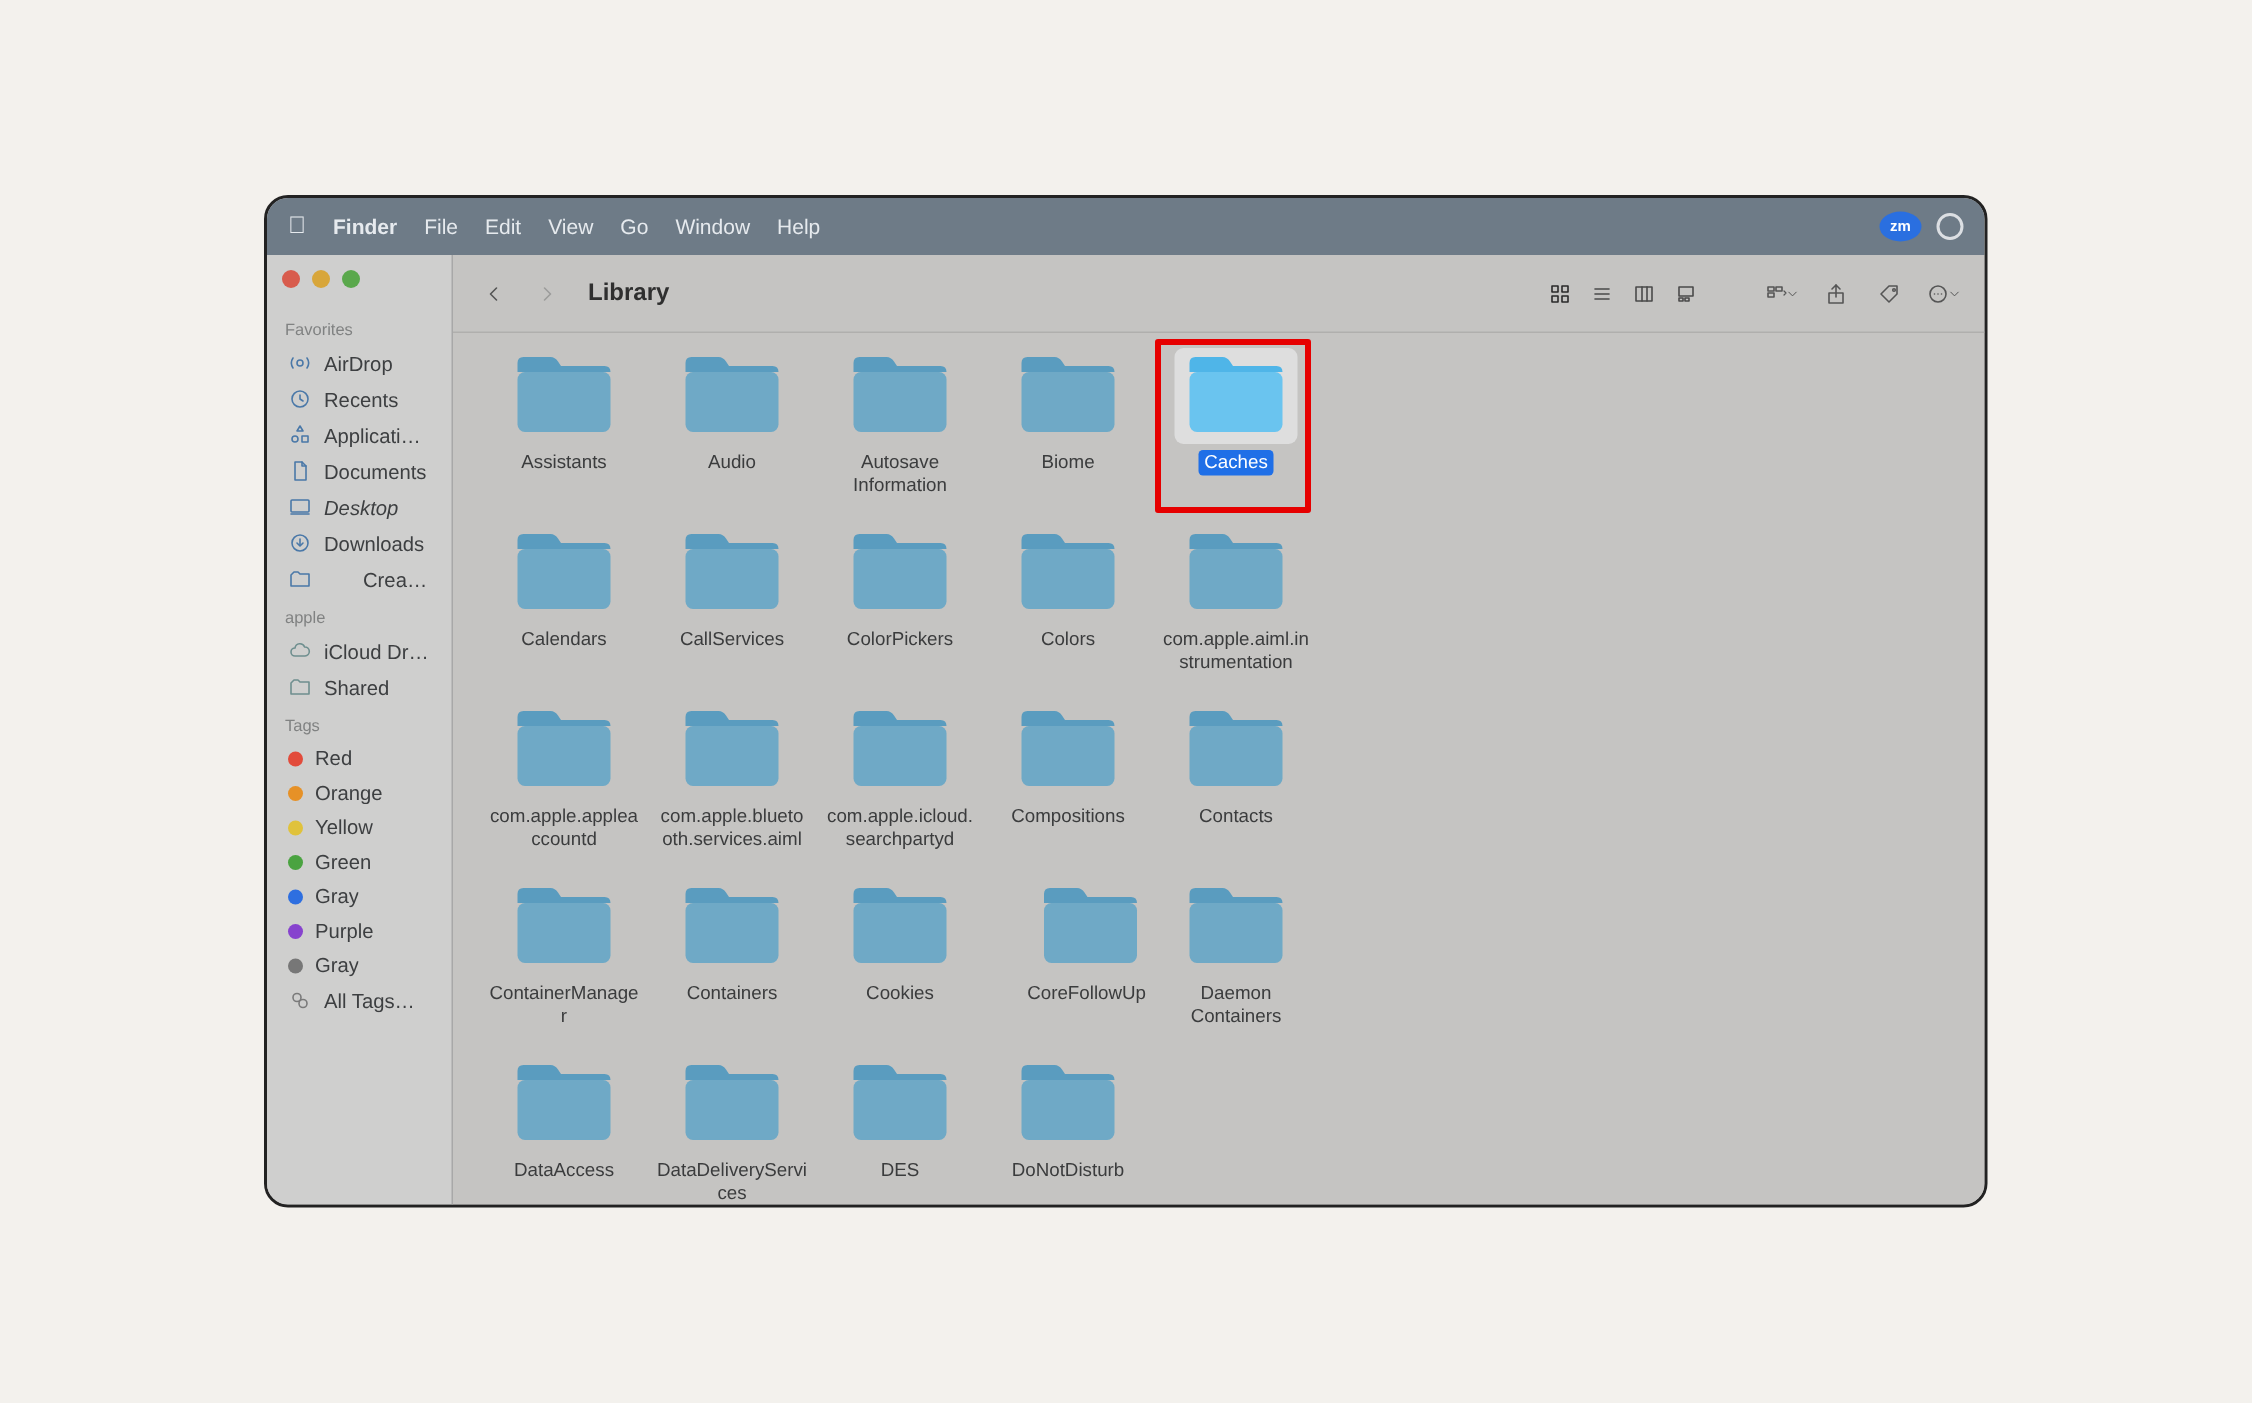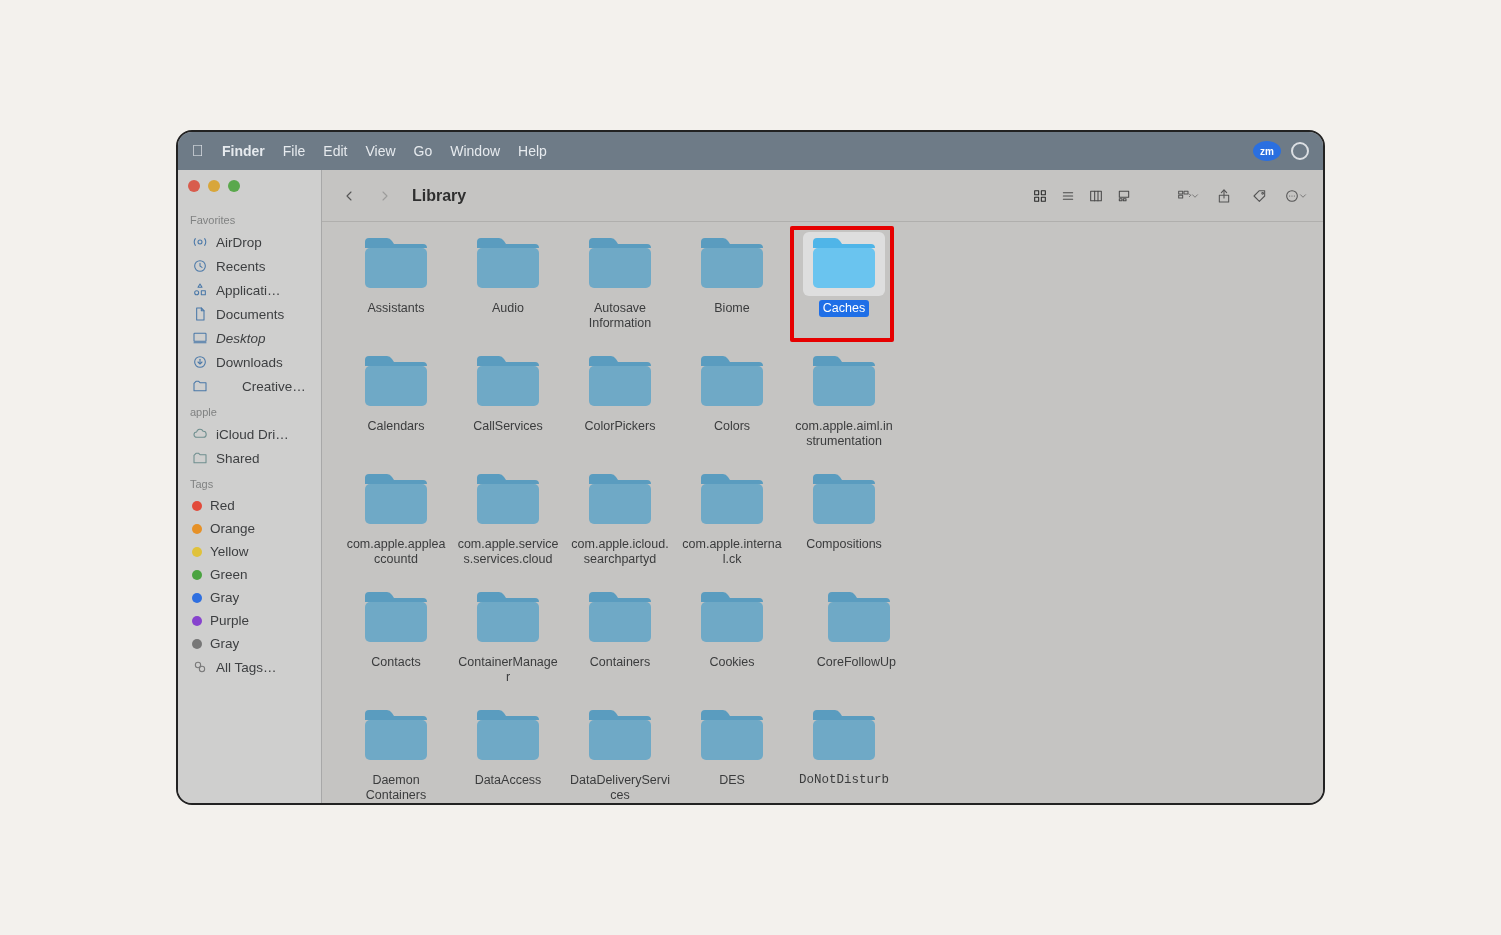--- a/index.html
+++ b/index.html
@@ -35,21 +35,21 @@
   .badge-circle {
     width:28px;height:20px;border-radius:50%;
     background:#2a6fe0;color:#fff;display:flex;align-items:center;justify-content:center;
     font-size:10px;font-weight:600;
   }
   .siri-ring { width:18px;height:18px;border-radius:50%;border:2px solid #dcdfe3; }
   
   .body { flex:1; display:flex; min-height:0; }
   
   .sidebar {
-    width:144px;
+    width:124px;
     background:#cfcfce;
     border-right:1px solid #a8a8a8;
     padding:8px 10px;
     display:flex;flex-direction:column;
     font-size:13.5px;color:#434445;
     overflow:hidden;
   }
   .traffic { display:flex; gap:8px; margin:2px 0 14px 0;}
   .dot { width:12px;height:12px;border-radius:50%; }
   .dot.red{background:#d85c4d;} .dot.yellow{background:#d8a63a;} .dot.green{background:#5aa84c;}
@@ -470,21 +470,21 @@
             </div>
             <div class="cell" style="position: relative;">
               <div class="folder-icon-wrap">
                 <div class="folder-icon">
                   <svg viewBox="0 0 70 56">
                     <path d="M4 10 L4 6 Q4 2 8 2 L26 2 Q29 2 31 5 L33 8 L62 8 Q66 8 66 12 L66 12 L4 12 Z" fill="#5a9cbf"></path>
                     <rect x="4" y="12" width="62" height="40" rx="5" fill="#6fa9c6"></rect>
                   </svg>
                 </div>
               </div>
-              <div class="label">com.apple.services.services.cloud</div>
+              <div class="label">com.apple.bluetooth.services.aiml</div>
             </div>
             <div class="cell" style="position: relative;">
               <div class="folder-icon-wrap">
                 <div class="folder-icon">
                   <svg viewBox="0 0 70 56">
                     <path d="M4 10 L4 6 Q4 2 8 2 L26 2 Q29 2 31 5 L33 8 L62 8 Q66 8 66 12 L66 12 L4 12 Z" fill="#5a9cbf"></path>
                     <rect x="4" y="12" width="62" height="40" rx="5" fill="#6fa9c6"></rect>
                   </svg>
                 </div>
               </div>
@@ -492,31 +492,20 @@
             </div>
             <div class="cell" style="position: relative;">
               <div class="folder-icon-wrap">
                 <div class="folder-icon">
                   <svg viewBox="0 0 70 56">
                     <path d="M4 10 L4 6 Q4 2 8 2 L26 2 Q29 2 31 5 L33 8 L62 8 Q66 8 66 12 L66 12 L4 12 Z" fill="#5a9cbf"></path>
                     <rect x="4" y="12" width="62" height="40" rx="5" fill="#6fa9c6"></rect>
                   </svg>
                 </div>
               </div>
-              <div class="label">com.apple.internal.ck</div>
-            </div>
-            <div class="cell" style="position: relative;">
-              <div class="folder-icon-wrap">
-                <div class="folder-icon">
-                  <svg viewBox="0 0 70 56">
-                    <path d="M4 10 L4 6 Q4 2 8 2 L26 2 Q29 2 31 5 L33 8 L62 8 Q66 8 66 12 L66 12 L4 12 Z" fill="#5a9cbf"></path>
-                    <rect x="4" y="12" width="62" height="40" rx="5" fill="#6fa9c6"></rect>
-                  </svg>
-                </div>
-              </div>
               <div class="label">Compositions</div>
             </div>
             <div class="cell" style="position: relative;">
               <div class="folder-icon-wrap">
                 <div class="folder-icon">
                   <svg viewBox="0 0 70 56">
                     <path d="M4 10 L4 6 Q4 2 8 2 L26 2 Q29 2 31 5 L33 8 L62 8 Q66 8 66 12 L66 12 L4 12 Z" fill="#5a9cbf"></path>
                     <rect x="4" y="12" width="62" height="40" rx="5" fill="#6fa9c6"></rect>
                   </svg>
                 </div>
@@ -604,21 +593,21 @@
               <div class="folder-icon-wrap">
                 <div class="folder-icon">
                   <svg viewBox="0 0 70 56">
                     <path d="M4 10 L4 6 Q4 2 8 2 L26 2 Q29 2 31 5 L33 8 L62 8 Q66 8 66 12 L66 12 L4 12 Z" fill="#5a9cbf"></path>
                     <rect x="4" y="12" width="62" height="40" rx="5" fill="#6fa9c6"></rect>
                   </svg>
                 </div>
               </div>
               <div class="label">DES</div>
             </div>
-            <div class="cell" style="position: relative; font-family: Liberation Mono, monospace;">
+            <div class="cell" style="position: relative;">
               <div class="folder-icon-wrap">
                 <div class="folder-icon">
                   <svg viewBox="0 0 70 56">
                     <path d="M4 10 L4 6 Q4 2 8 2 L26 2 Q29 2 31 5 L33 8 L62 8 Q66 8 66 12 L66 12 L4 12 Z" fill="#5a9cbf"></path>
                     <rect x="4" y="12" width="62" height="40" rx="5" fill="#6fa9c6"></rect>
                   </svg>
                 </div>
               </div>
               <div class="label">DoNotDisturb</div>
             </div>

